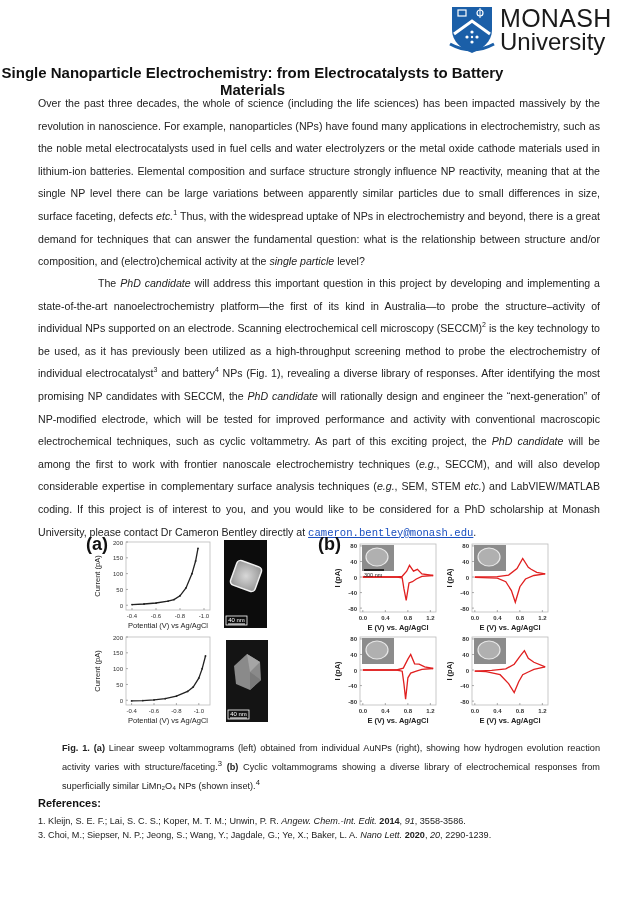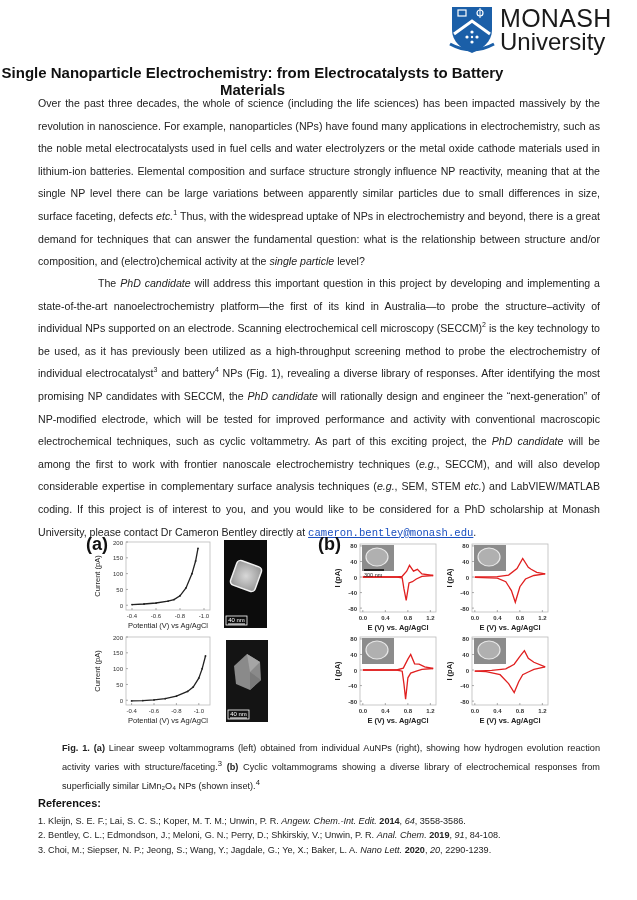--- a/index.html
+++ b/index.html
@@ -274,16 +274,15 @@
     <g>
       <rect x="32" y="5" width="32" height="26" fill="#8c8c8c"></rect>
       <ellipse cx="47" cy="17" rx="11" ry="9" fill="#b0b0b0" stroke="#e8e8e8" stroke-width="1.2"></ellipse>
     </g>
   </svg>
 
 <div id="caption" class="abs"><b>Fig. 1. (a)</b><span> Linear sweep voltammograms (left) obtained from individual AuNPs (right), showing how hydrogen evolution reaction activity varies with structure/faceting.</span><sup>3</sup><span> </span><b>(b)</b><span> Cyclic voltammograms showing a diverse library of electrochemical responses from superficially similar LiMn₂O₄ NPs (shown inset).</span><sup>4</sup></div>
 
 <div id="refs-title" class="abs">References:</div>
 <div id="refs" class="abs">
-    <div><span>1. Kleijn, S. E. F.; Lai, S. C. S.; Koper, M. T. M.; Unwin, P. R. </span><i>Angew. Chem.-Int. Edit.</i><span> </span><b>2014</b><span>, </span><i>64</i><span>, 3558-3586.</span></div>
-    <div><span>2. Bentley, C. L.; Edmondson, J.; Meloni, G. N.; Perry, D.; Shkirskiy, V.; Unwin, P. R. </span><i>Anal. Chem.</i><span> </span><b>2019</b><span>, </span><i>91</i><span>, 84-108.</span></div>
+    <div><span>1. Kleijn, S. E. F.; Lai, S. C. S.; Koper, M. T. M.; Unwin, P. R. </span><i>Angew. Chem.-Int. Edit.</i><span> </span><b>2014</b><span>, </span><i>91</i><span>, 3558-3586.</span></div>
     <div><span>3. Choi, M.; Siepser, N. P.; Jeong, S.; Wang, Y.; Jagdale, G.; Ye, X.; Baker, L. A. </span><i>Nano Lett.</i><span> </span><b>2020</b><span>, </span><i>20</i><span>, 2290-1239.</span></div>
   </div>
 
 </body></html>

